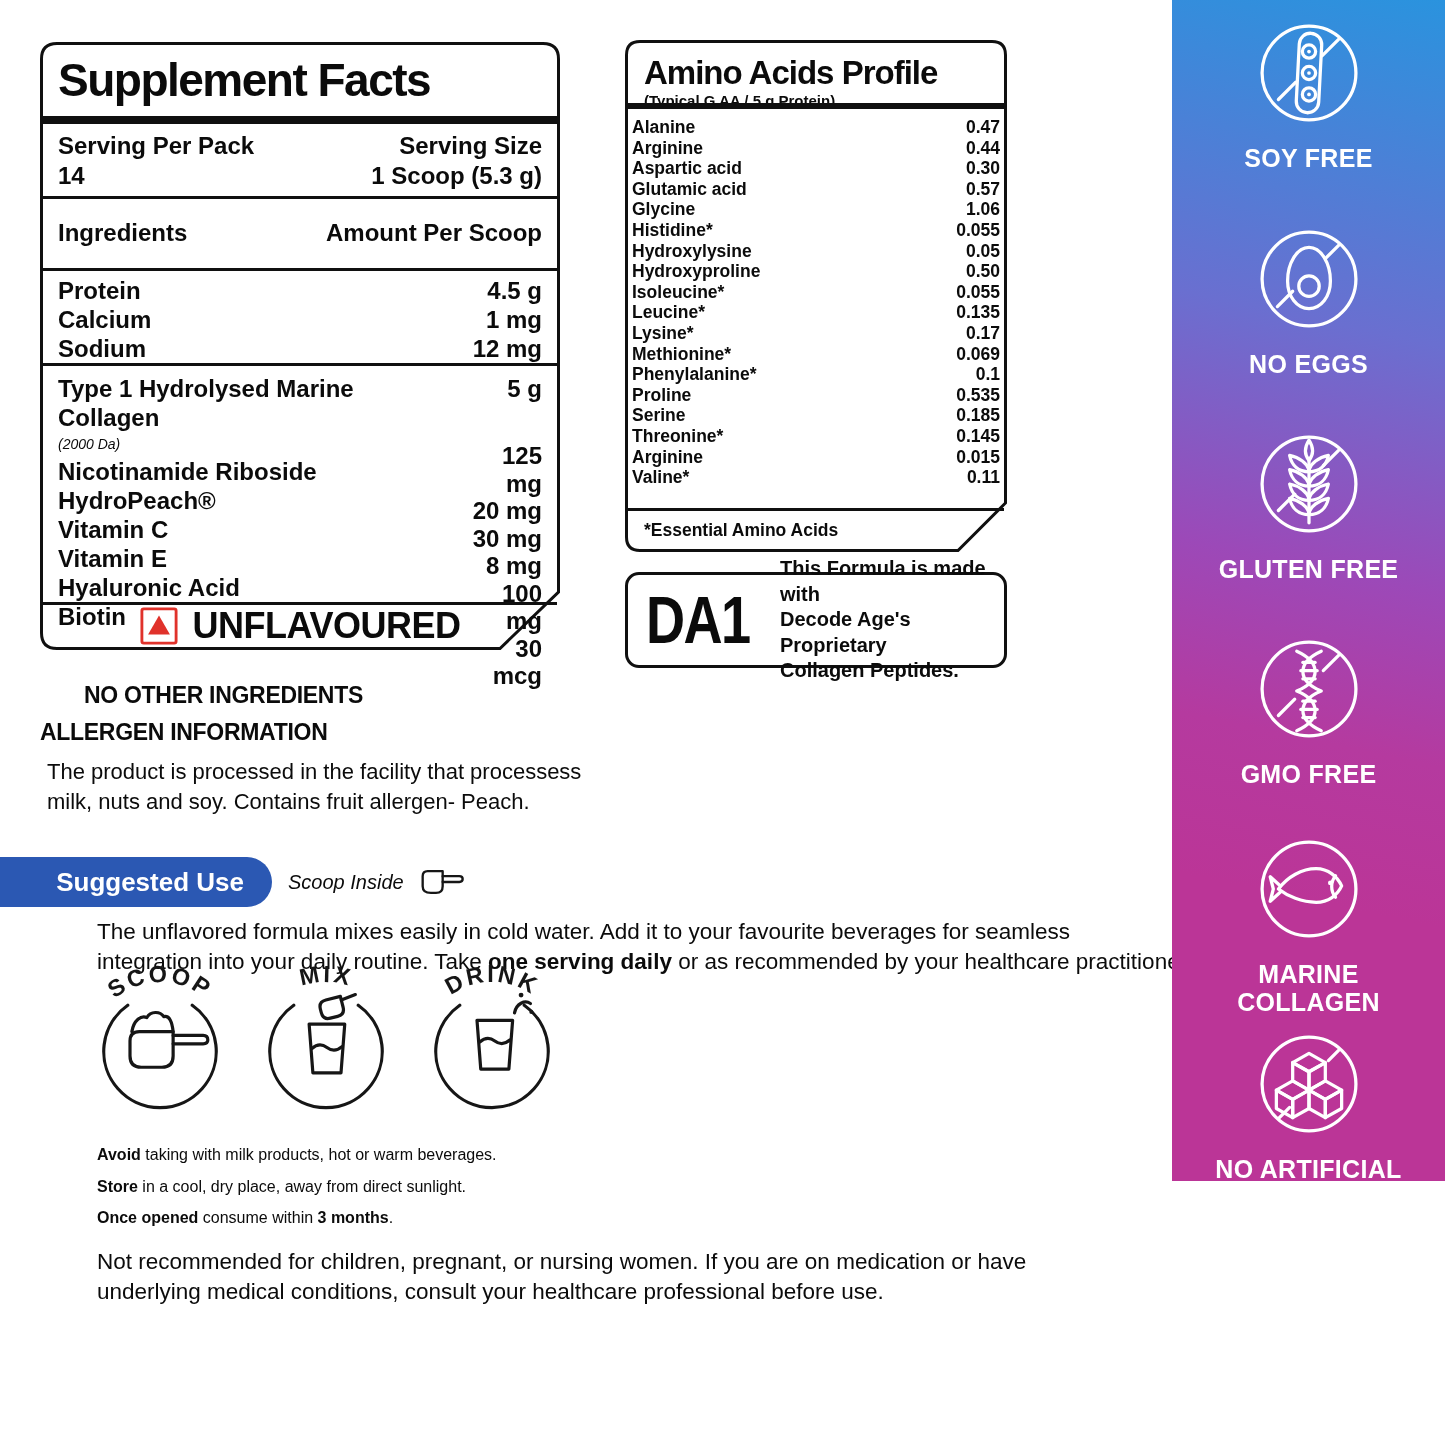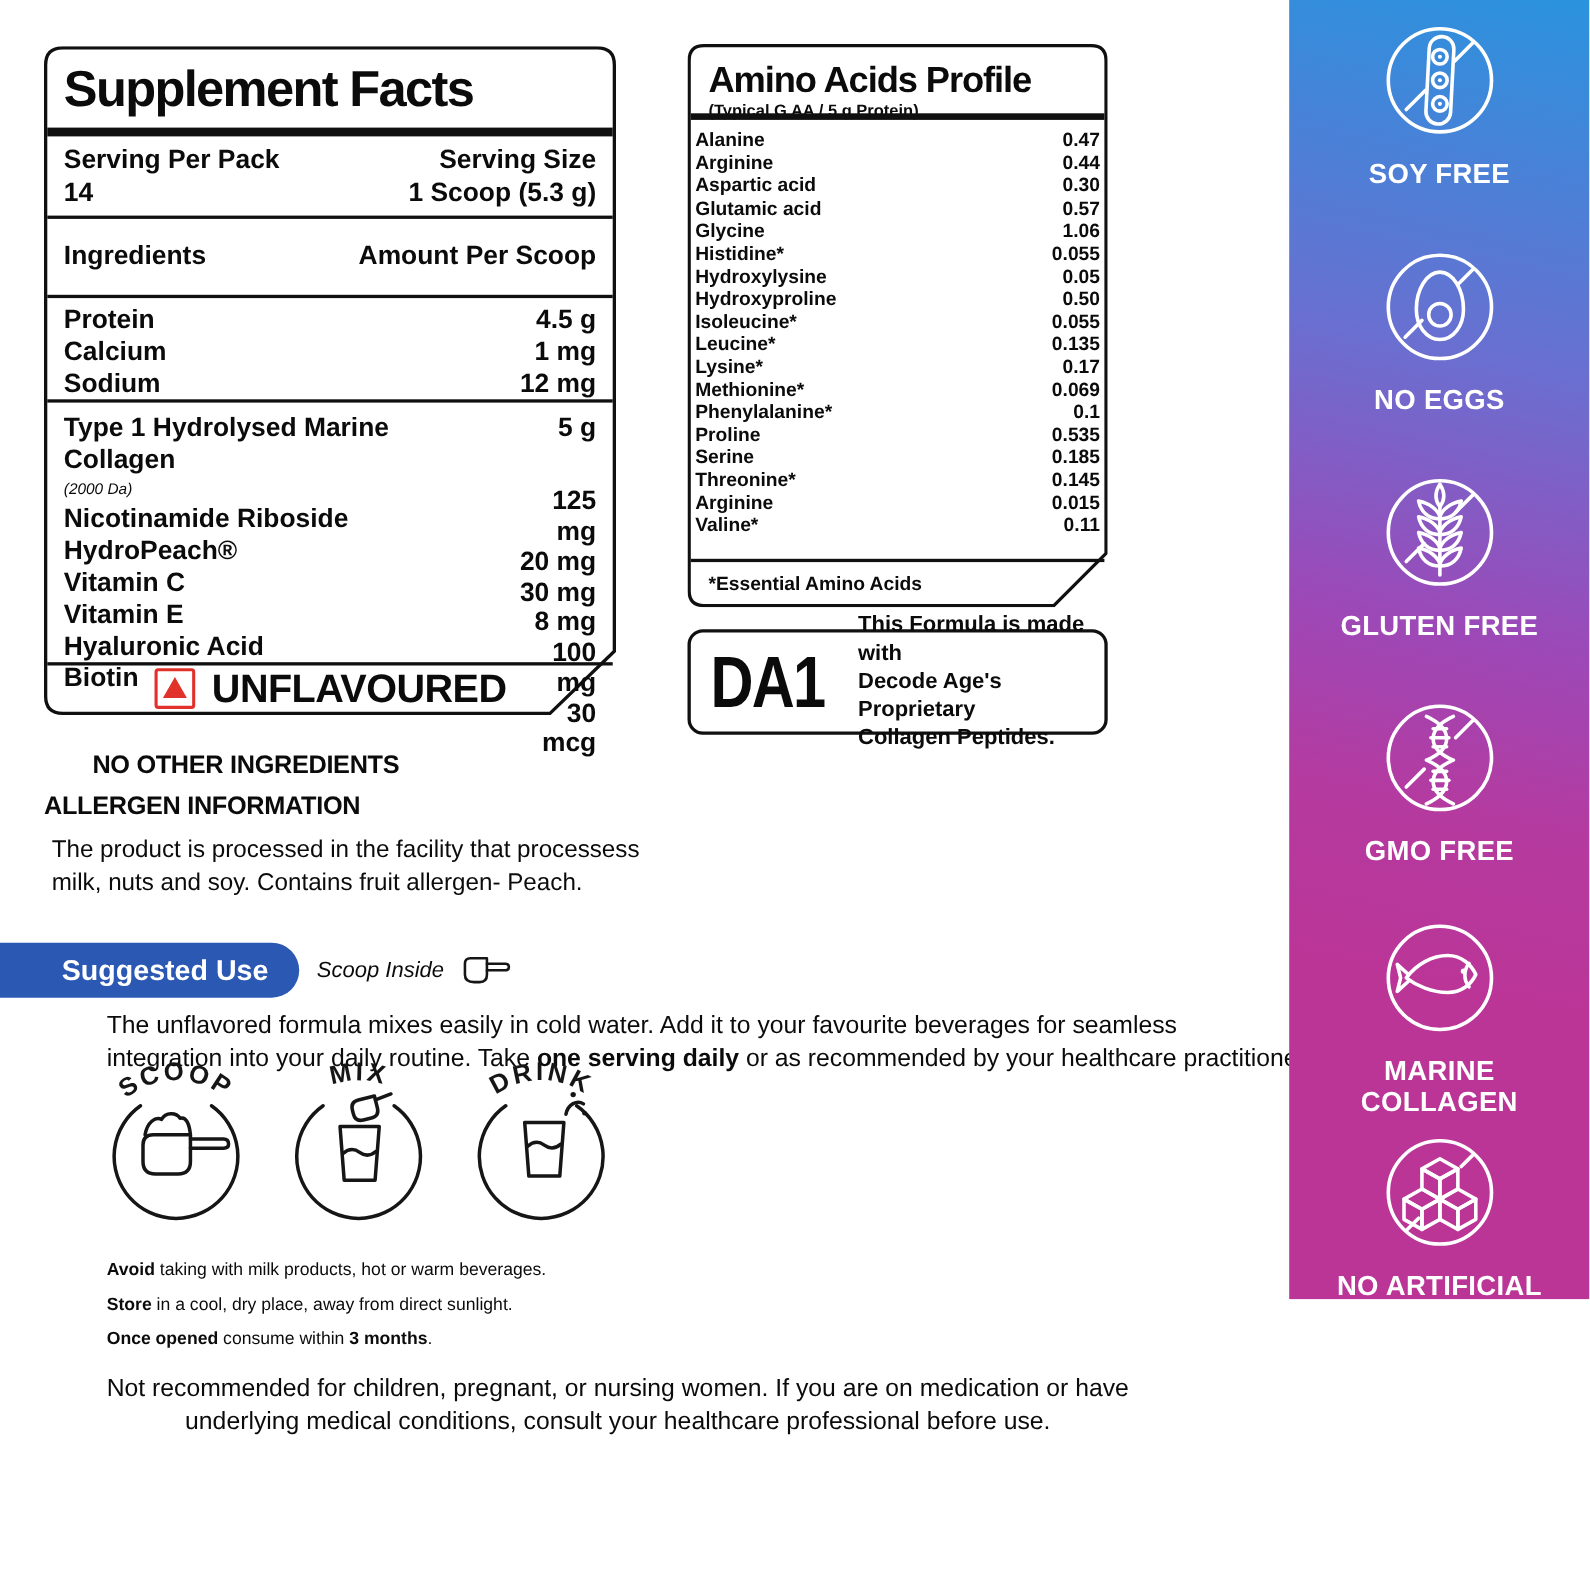--- a/index.html
+++ b/index.html
@@ -70,21 +70,21 @@
   #sug-p { position:absolute; left:97px; top:917px; width:1160px; font-size:22.5px; line-height:29.5px; }
 
   
   #steps { position:absolute; left:85px; top:962px; display:flex; gap:16px; }
   .step svg { display:block; }
   .step-stroke { stroke:#161616; stroke-width:3.4; fill:none; stroke-linecap:round; stroke-linejoin:round; }
   .step-text { font-family:"Liberation Sans", sans-serif; font-size:25px; font-weight:700; letter-spacing:3px; fill:#161616; }
 
   
   #storage { position:absolute; left:97px; top:1139px; font-size:16px; line-height:31.5px; }
-  #warning { position:absolute; left:97px; top:1247px; font-size:22.5px; line-height:30px;text-align:center; }
+  #warning { position:absolute; left:97px; top:1247px; font-size:22.5px; line-height:30px; }
 
   
   #sidebar { position:absolute; left:1172px; top:0; width:273px; height:1181px;
     background:linear-gradient(192deg, #2a93de 0%, #6a6fd0 28%, #9c49b8 48%, #b53a9f 62%, #bb3597 75%, #bb3597 100%); }
   .badge { position:absolute; left:0; width:273px; display:flex; flex-direction:column; align-items:center; }
   .badge:nth-of-type(1) { top:22px; }
   .badge:nth-of-type(2) { top:228px; }
   .badge:nth-of-type(3) { top:433px; }
   .badge:nth-of-type(4) { top:638px; }
   .badge:nth-of-type(5) { top:838px; }

